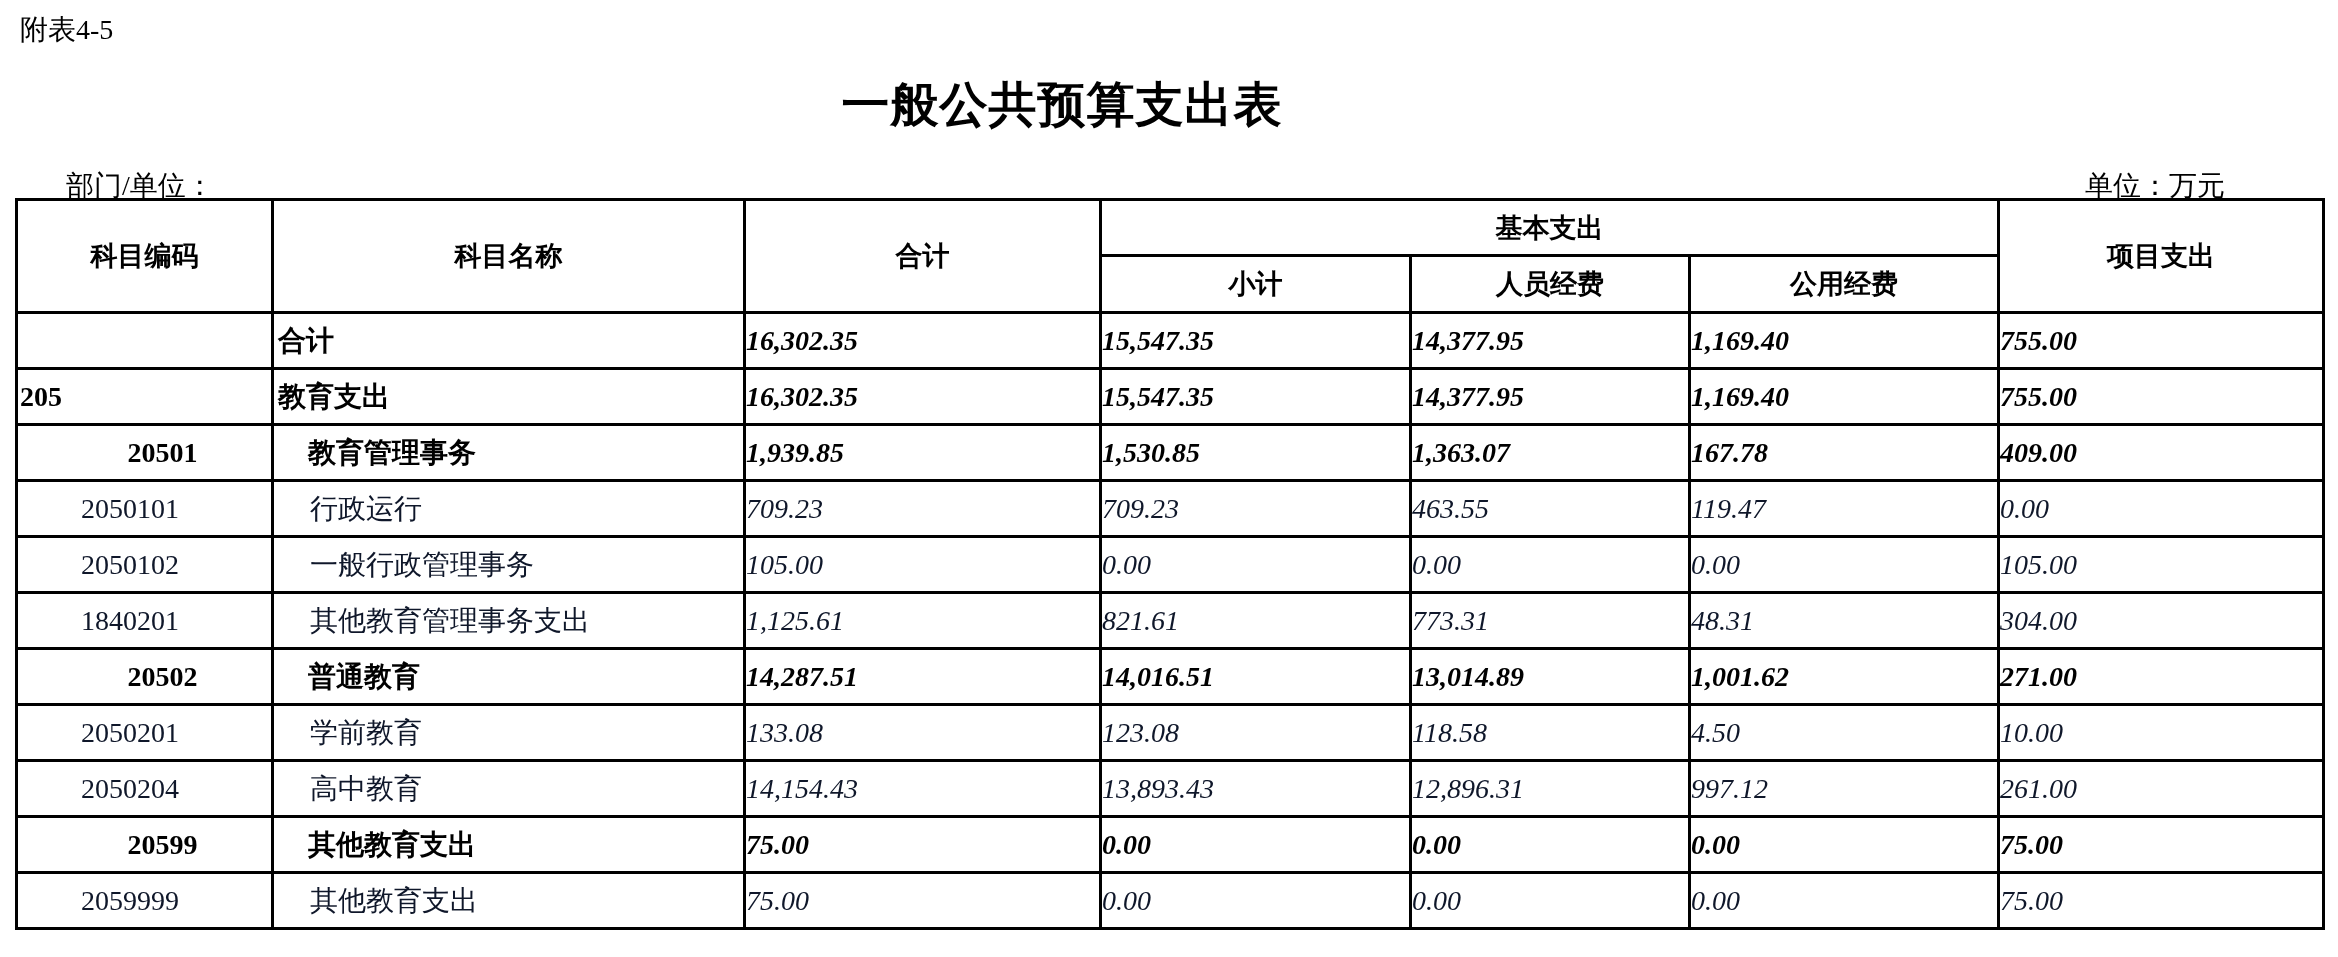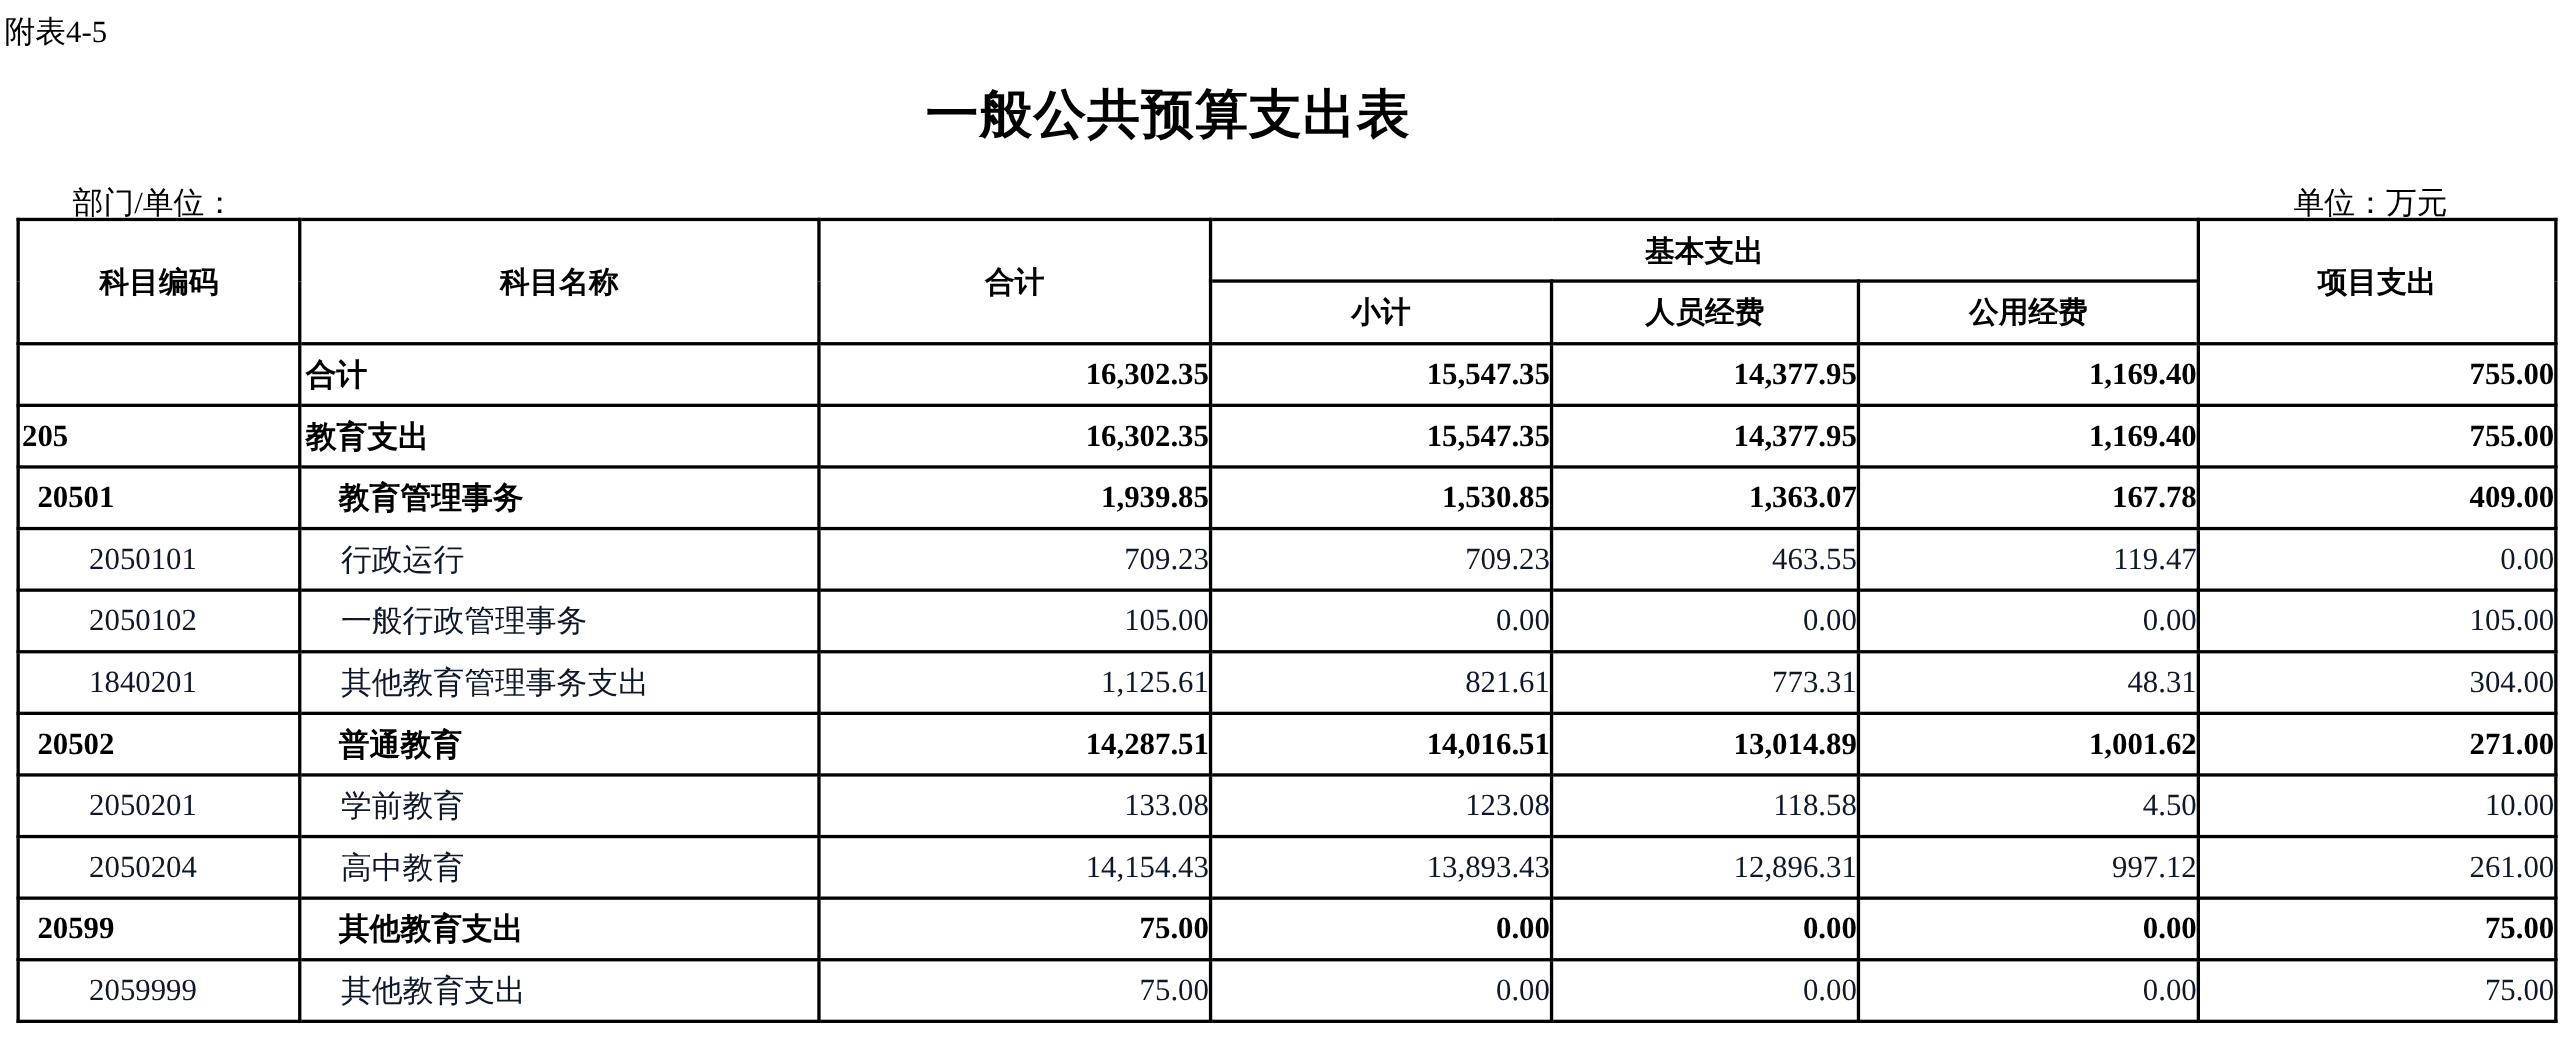--- a/index.html
+++ b/index.html
@@ -1,21 +1,21 @@
 <!DOCTYPE html>
 <html><head>
 <meta charset="utf-8">
 <style>
   html, body { margin: 0; padding: 0; background: #ffffff; }
   body {
     width: 2338px; height: 957px; position: relative; overflow: hidden;
     font-family: "Liberation Serif", "DejaVu Serif", serif; color: #000;
   }
   .appendix-label {
-    position: absolute; left: 4px; top: 12px;
+    position: absolute; left: 20px; top: 12px;
     font-size: 28px; line-height: 36px;
   }
   .page-title {
     position: absolute; left: 0; width: 2124px; top: 74px;
     text-align: center; font-size: 48px; line-height: 60px; font-weight: bold;
     font-family: "DejaVu Sans", "Liberation Sans", sans-serif;
     letter-spacing: 1px;
   }
   .dept-label {
     position: absolute; left: 66px; top: 168px;
@@ -36,25 +36,25 @@
   }
   table.budget th {
     font-family: "DejaVu Sans", "Liberation Sans", sans-serif;
     font-weight: bold; font-size: 27px; text-align: center;
   }
   tr.h1 th { height: 53px; }
   tr.h2 th { height: 54px; }
   tr.data td { height: 53px; }
   td.code { text-align: left; margin-left: 13px; }
   td.name { text-align: left; font-family: "DejaVu Sans", "Liberation Sans", sans-serif; font-size: 27px; }
-  td.num { text-align: right; padding-right: 4px; }
+  td.num { text-align: left; padding-right: 4px; font-style: italic; }
   tr.bold td { font-weight: bold; }
   tr.lvl0 td.code { padding-left: 2px; }
   tr.lvl0 td.name { padding-left: 4px; }
-  tr.lvl1 td.code { padding-left: 16px; }
+  tr.lvl1 td.code { padding-left: 36px; text-align: center; }
   tr.lvl1 td.name { padding-left: 34px; margin-left: 23px; }
   tr.lvl2 td.code { padding-left: 63px; }
   tr.lvl2 td.name { padding-left: 36px; font-weight: normal; }
   tr.lvl2 td { color: #0f172a; }
 </style>
 </head>
 <body>
 
 <div class="appendix-label">附表4-5</div>
 <div class="page-title">一般公共预算支出表</div>

